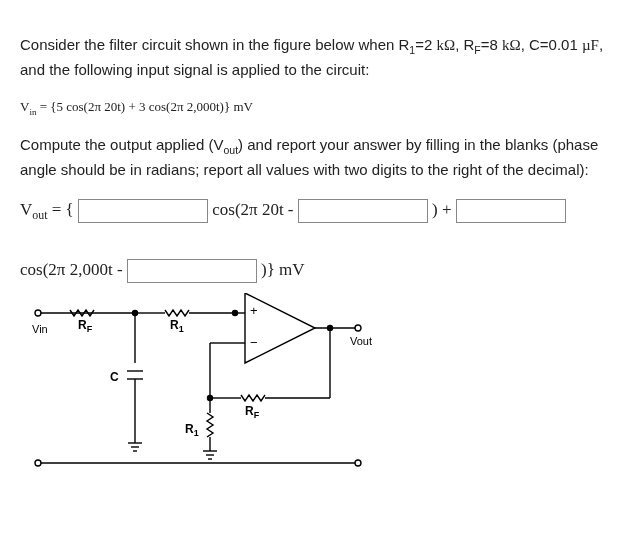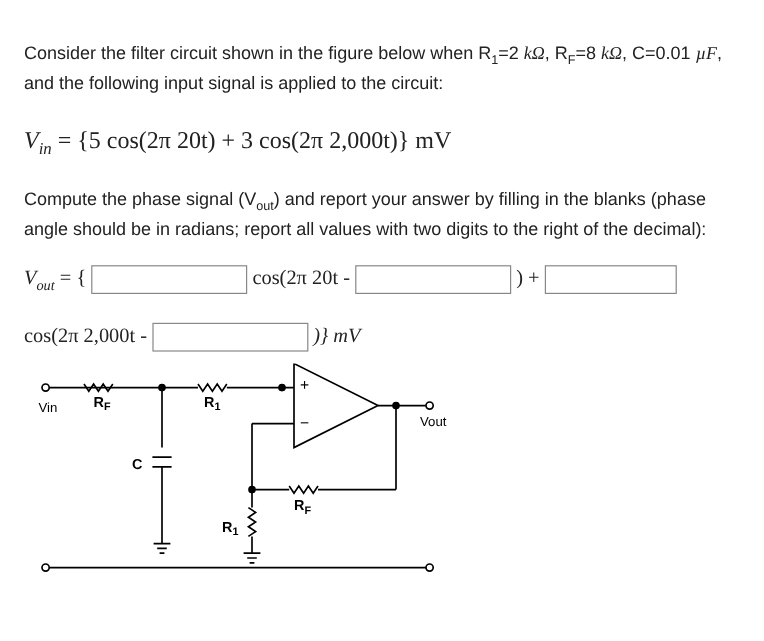--- a/index.html
+++ b/index.html
@@ -1,47 +1,47 @@
 <!DOCTYPE html>
 <html><head>
 <meta charset="utf-8">
 <style>
   body{margin:0;padding:18px 20px;font-family:Arial,Helvetica,sans-serif;font-size:15px;color:#222;line-height:1.55;width:637px;box-sizing:border-box;background:#fff}
   .math{font-family:'Times New Roman',serif}
-  .ital{font-style:italic}
+  .ital{}
   .sub{font-size:.7em;vertical-align:sub}
   input[type=text]{height:24px;border:1px solid #888;font-size:14px;padding:2px 4px;box-sizing:border-box;vertical-align:middle}
   .row{margin:6px 0}
   svg{display:block;margin-top:10px}
 </style>
 </head>
 <body>
 
 <p>
   <span>Consider the filter circuit shown in the figure below when R</span><span class="sub">1</span><span>=2 </span><span class="math ital">kΩ</span><span>, R</span><span class="sub">F</span><span>=8 </span><span class="math ital">kΩ</span><span>, C=0.01 </span><span class="math ital">µF</span><span>, and the following input signal is applied to the circuit:</span>
 </p>
 
-<p class="math" style="font-size:20px">
+<p class="math" style="font-size:13px">
   <span class="ital">V</span><span class="ital sub">in</span><span> = {5 cos(2π 20t) + 3 cos(2π 2,000t)} mV</span>
 </p>
 
 <p>
-  <span>Compute the phase signal (V</span><span class="sub">out</span><span>) and report your answer by filling in the blanks (phase angle should be in radians; report all values with two digits to the right of the decimal):</span>
+  <span>Compute the output applied (V</span><span class="sub">out</span><span>) and report your answer by filling in the blanks (phase angle should be in radians; report all values with two digits to the right of the decimal):</span>
 </p>
 
 <div class="row math" style="font-size:17px">
   <span class="ital">V</span><span class="ital sub">out</span><span> = { </span>
   <input type="text" style="width: 130px;">
   <span> cos(2π 20t - </span>
   <input type="text" style="width: 130px;">
   <span> ) + </span>
   <input type="text" style="width: 110px;">
 </div>
 
-<div class="row math" style="font-size:17px;margin-top:20px">
+<div class="row math" style="font-size:17px;margin-top:32px">
   <span>cos(2π 2,000t - </span>
   <input type="text" style="width: 130px;">
   <span class="ital"> )} mV</span>
 </div>
 
 <svg width="360" height="210">
   <g stroke="#000" stroke-width="1.4" fill="none">
 
     <circle cx="18" cy="20" r="3"></circle>
     <line x1="21" y1="20" x2="115" y2="20"></line>

